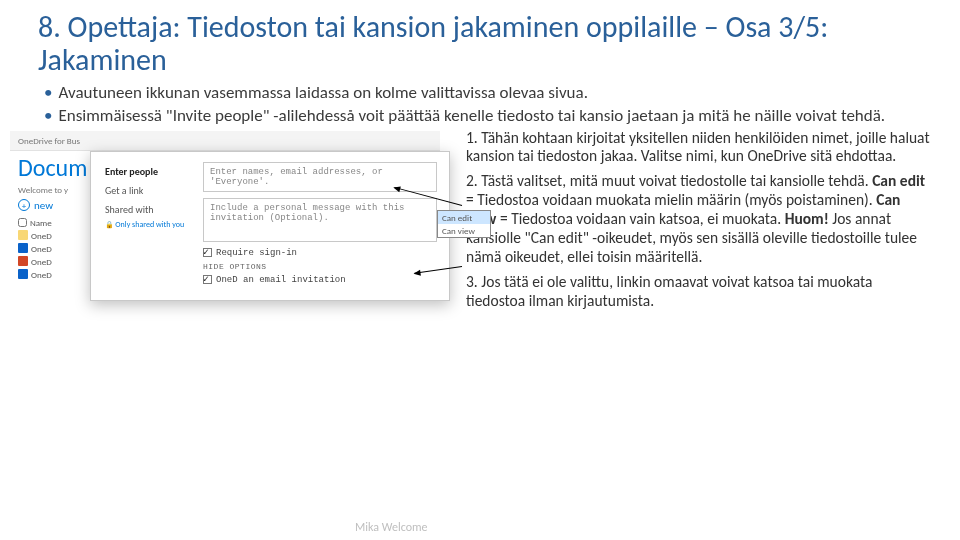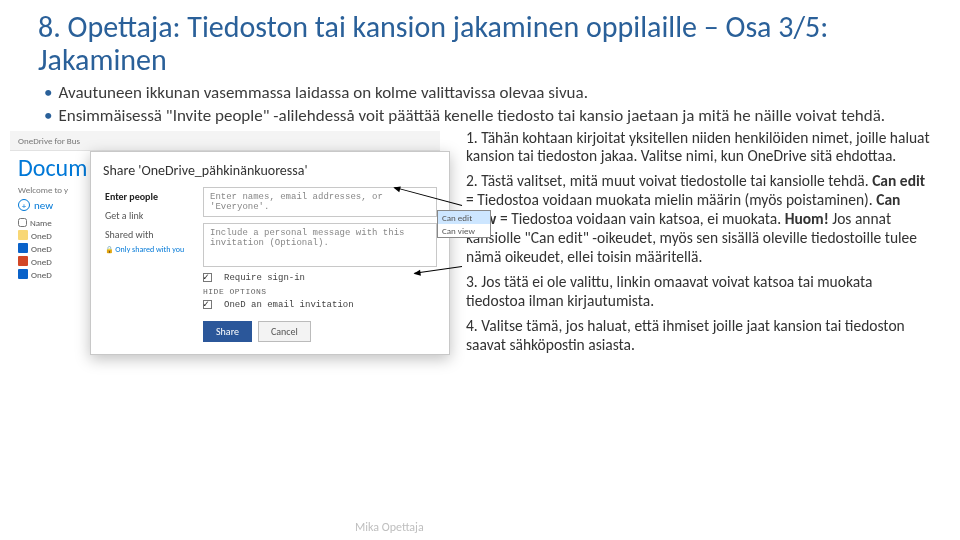--- a/index.html
+++ b/index.html
@@ -99,21 +99,21 @@
     position: absolute;
     right: -42px; top: 58px;
     width: 54px;
     background: #fff;
     border: 1px solid #888;
     font-size: 9px;
   }
   .perm div { padding: 1px 4px; }
   .perm .sel { background: #cde6ff; }
   .options { font-size: 9px; color: #444; margin-top: 6px; }
-  .options .row { display: flex; align-items: center; gap: 12px; margin-bottom: 3px; }
+  .options .row { display: flex; align-items: center; gap: 4px; margin-bottom: 3px; }
   .chk { width: 9px; height: 9px; border: 1px solid #777; display: inline-block; position: relative; }
   .chk.checked::after { content: "✓"; position: absolute; top: -3px; left: -1px; font-size: 10px; color: #333; }
   .hideopt { color: #666; font-size: 8px; letter-spacing: .5px; margin: 4px 0; }
   .dlg-buttons { display: flex; gap: 6px; justify-content: flex-start; margin-top: 8px; margin-left: 100px; }
   .btn { font-size: 10px; padding: 3px 12px; border: 1px solid #bbb; background: #f3f3f3; }
   .btn.primary { background: #2b579a; color: #fff; border-color: #2b579a; }
   
   .instr {
     flex: 1;
     font-size: 15.5px;
@@ -186,21 +186,20 @@
             <span class="ficon orange"></span>
             <span>OneD</span>
           </div>
         <div class="frow">
             <span class="ficon"></span>
             <span>OneD</span>
           </div>
       </div>
 
       <div class="dialog">
-        <div class="dlg-title">Share 'OneDrive_pähkinänkuoressa'</div>
         <div class="dlg-body">
           <div class="dlg-left">
             <div class="tab active">Enter people</div>
             <div class="tab">Get a link</div>
             <div class="tab">Shared with</div>
             <div class="sub">Only shared with you</div>
           </div>
           <div class="dlg-right">
             <div class="field">Enter names, email addresses, or 'Everyone'.</div>
             <div class="field msgfield">Include a personal message with this invitation (Optional).</div>
@@ -210,37 +209,32 @@
                   <span>Require sign-in</span>
                 </div>
               <div class="hideopt">HIDE OPTIONS</div>
               <div class="row">
                   <span class="chk checked"></span>
                   <span>OneD an email invitation</span>
                 </div>
             </div>
           </div>
         </div>
-        <div class="dlg-buttons">
-          <div class="btn primary">Share</div>
-          <div class="btn">Cancel</div>
-        </div>
 
         <div class="perm">
           <div class="sel">Can edit</div>
           <div>Can view</div>
         </div>
       </div>
     </div>
 
     <div class="instr">
       <p><span>1.</span> <span>Tähän kohtaan kirjoitat yksitellen niiden henkilöiden nimet, joille haluat kansion tai tiedoston jakaa. Valitse nimi, kun OneDrive sitä ehdottaa.</span></p>
       <p><span>2.</span> <span>Tästä valitset, mitä muut voivat tiedostolle tai kansiolle tehdä. </span><b>Can edit</b><span> = Tiedostoa voidaan muokata mielin määrin (myös poistaminen). </span><b>Can view</b><span> = Tiedostoa voidaan vain katsoa, ei muokata. </span><b>Huom!</b><span> Jos annat kansiolle "Can edit" -oikeudet, myös sen sisällä oleville tiedostoille tulee nämä oikeudet, ellei toisin määritellä.</span></p>
       <p><span>3.</span> <span>Jos tätä ei ole valittu, linkin omaavat voivat katsoa tai muokata tiedostoa ilman kirjautumista.</span></p>
-      <p><span>4.</span> <span>Valitse tämä, jos haluat, että ihmiset joille jaat kansion tai tiedoston saavat sähköpostin asiasta.</span></p>
     </div>
   </div>
 </div>
 
 <div class="arrow" style="left:462px; top:205px; width:70px; transform: rotate(195deg);"></div>
 <div class="arrow" style="left:462px; top:266px; width:48px; transform: rotate(172deg);"></div>
 
-<div class="author">Mika Opettaja</div>
+<div class="author">Mika Welcome</div>
 
 </body></html>

